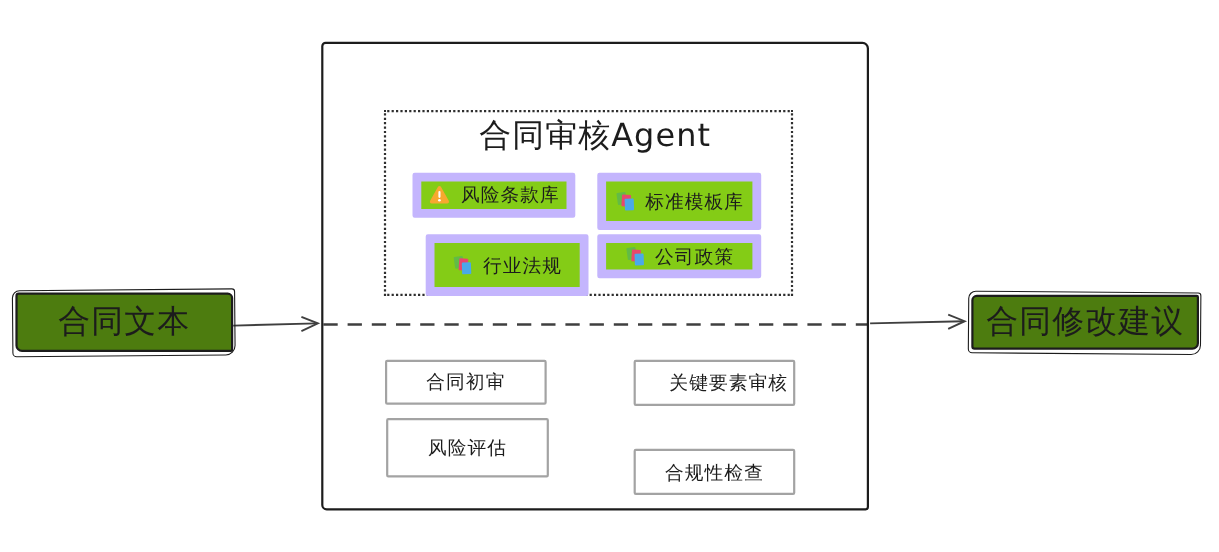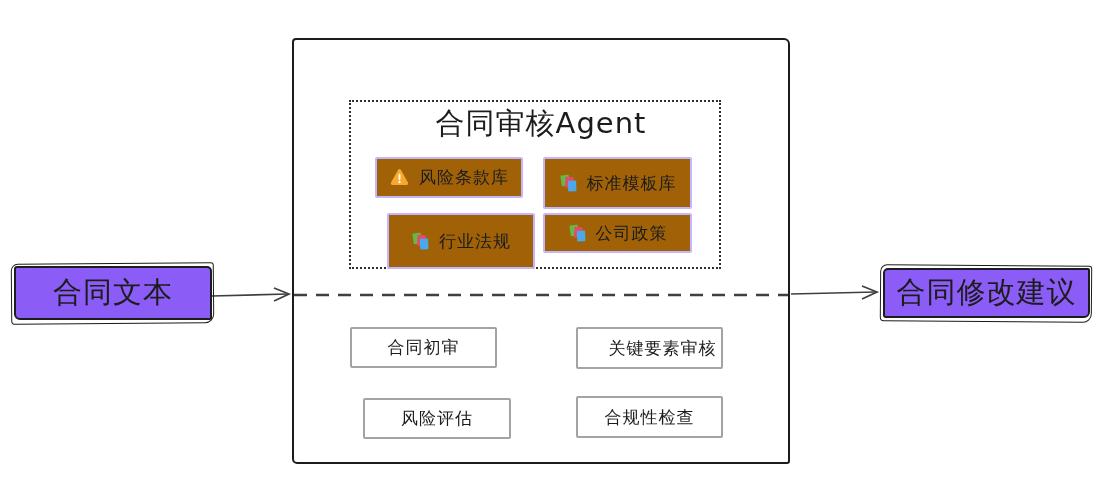--- a/index.html
+++ b/index.html
@@ -21,21 +21,21 @@
     left: 0; top: 0;
     width: 1108px; height: 502px;
     pointer-events: none;
   }
   
   .node {
     position: absolute;
     display: flex;
     align-items: center;
     justify-content: center;
-    background: #8b5cf6;
+    background: #4d7c0f;
     border: 2.5px solid #1c1c1c;
     font-size: 29px;
     letter-spacing: 1px;
     white-space: nowrap;
     box-sizing: border-box;
   }
   .node::after {
     content: "";
     position: absolute;
     inset: -5px -4px -6px -5px;
@@ -82,23 +82,23 @@
     font-size: 18px;
     letter-spacing: 0.5px;
     white-space: nowrap;
   }
   .kbtn {
     position: absolute;
     display: flex;
     align-items: center;
     justify-content: center;
     gap: 9px;
-    border: 2px solid #c4b5fd;
+    border: 8px solid #c4b5fd;
     border-radius: 2px;
-    background: #a16207;
+    background: #84cc16;
     font-size: 17px;
     letter-spacing: 1px;
     white-space: nowrap;
     box-sizing: border-box;
   }
   .kbtn .icon { display: inline-flex; align-items: center; }
   #kbtn-0 { left: 24px;  top: 55px;  width: 148px; height: 41px; }
   #kbtn-1 { left: 192px; top: 55px;  width: 149px; height: 52px; }
   #kbtn-2 { left: 36px;  top: 111px; width: 148px; height: 56px; }
   #kbtn-3 { left: 192px; top: 111px; width: 149px; height: 40px; }
@@ -112,22 +112,22 @@
     border: 2px solid #a3a3a3;
     border-radius: 2px;
     background: #ffffff;
     font-size: 17px;
     letter-spacing: 1px;
     white-space: nowrap;
     box-sizing: border-box;
   }
   #pbtn-0 { left: 56px;  top: 287px; width: 147px; height: 41px; }
   #pbtn-1 { left: 282px; top: 287px; width: 147px; height: 42px; padding-left: 26px; }
-  #pbtn-2 { left: 57px;  top: 358px; width: 148px; height: 41px; margin-left: 12px; }
-  #pbtn-3 { left: 282px; top: 356px; width: 147px; height: 42px; }
+  #pbtn-2 { left: 57px;  top: 340px; width: 148px; height: 54px; }
+  #pbtn-3 { left: 282px; top: 368px; width: 147px; height: 42px; }
 </style>
 </head>
 <body>
 
 <div id="canvas">
 
   <svg id="connectors">
 
     <path d="M294 295 H 790" stroke="#3f3f3f" stroke-width="2.4" stroke-dasharray="13 9" fill="none"></path>
 

